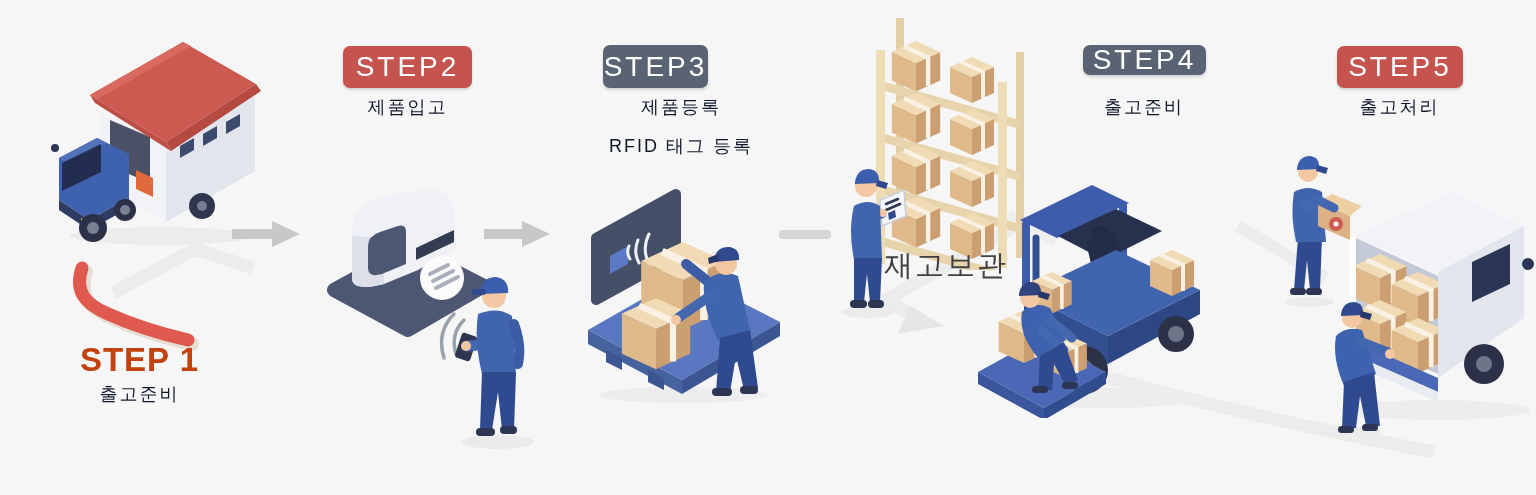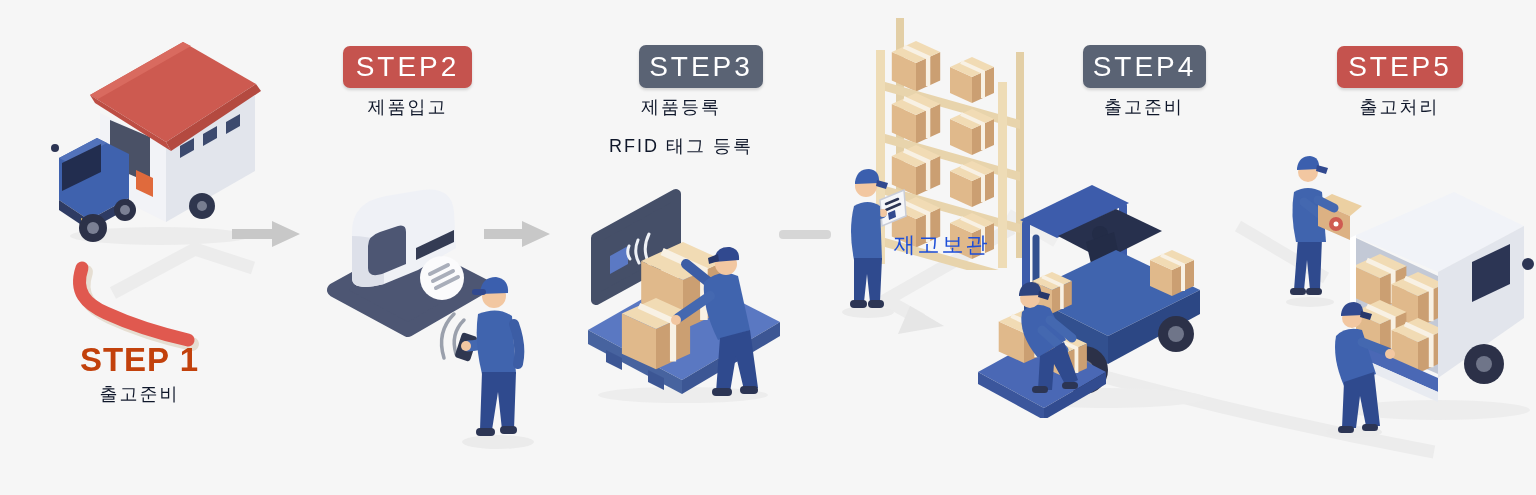--- a/index.html
+++ b/index.html
@@ -136,21 +136,21 @@
       <path d="M50,30 Q52,15 66,15 Q79,17 78,31 L50,32 Z" fill="#3b5fae"></path>
       <rect x="42" y="27" width="14" height="6" rx="3" fill="#31498f"></rect>
     </svg>
   </section>
 
   <svg class="abs" style="left:484px;top:221px" width="66" height="26">
     <polygon points="0,8 38,8 38,0 66,13 38,26 38,18 0,18" fill="#c8c8c8"></polygon>
   </svg>
 
   <section>
-    <div class="abs badge slate" style="left:639px;top:45px;width:124px;height:43px">STEP3</div>
+    <div class="abs badge slate" style="left:603px;top:45px;width:105px;height:43px">STEP3</div>
     <div class="abs lbl" style="left:611px;top:95px;width:140px">제품등록</div>
     <div class="abs lbl" style="left:586px;top:134px;width:190px">RFID 태그 등록</div>
 
     <svg class="abs" style="left:578px;top:180px" width="210" height="230">
       <ellipse cx="105" cy="215" rx="85" ry="8" fill="#ededed"></ellipse>
 
       <polygon points="18,120 18,58 98,14 98,76" fill="#454f68" stroke="#454f68" stroke-width="10" stroke-linejoin="round"></polygon>
       <polygon points="32,94 32,76 50,66 50,84" fill="#5b79c4"></polygon>
       <g stroke="#eef1f6" stroke-width="3" fill="none" stroke-linecap="round">
         <path d="M51,66 Q48,73 52,79"></path>
@@ -222,25 +222,25 @@
       <circle cx="55" cy="57" r="4" fill="#f2c7a1"></circle>
       <path d="M26,50 Q40,42 52,50 L54,104 L26,104 Q20,74 26,50 Z" fill="#4064ae"></path>
       <circle cx="38" cy="30" r="11" fill="#f2c7a1"></circle>
       <path d="M27,26 Q29,13 41,13 Q52,14 51,27 L27,28 Z" fill="#3b5fae"></path>
       <polygon points="49,24 60,27 58,33 48,30" fill="#31498f"></polygon>
       <path d="M26,102 L54,102 L52,146 L42,146 L39,118 L36,146 L26,146 Z" fill="#2f4a8e"></path>
       <rect x="22" y="144" width="17" height="8" rx="4" fill="#2c3554"></rect>
       <rect x="40" y="144" width="16" height="8" rx="4" fill="#2c3554"></rect>
     </svg>
 
-    <div class="abs lbl" style="left:884px;top:230px;width:115px;font-size:22px;color:#1d4ed8">재고보관</div>
-  </section>
-
-  <section>
-    <div class="abs badge slate" style="left:1083px;top:45px;width:123px;height:43px">STEP4</div>
+    <div class="abs lbl" style="left:884px;top:246px;width:115px;font-size:29px;color:#404040">재고보관</div>
+  </section>
+
+  <section>
+    <div class="abs badge slate" style="left:1083px;top:45px;width:123px;height:30px">STEP4</div>
     <div class="abs lbl" style="left:1074px;top:95px;width:140px">출고준비</div>
 
     <svg class="abs" style="left:966px;top:176px" width="252" height="242">
       <ellipse cx="140" cy="222" rx="100" ry="10" fill="#ededed"></ellipse>
 
       <polygon points="54,44 126,9 163,27 91,62" fill="#3d5cab"></polygon>
       <path d="M60,48 L60,112" stroke="#3d5cab" stroke-width="8" stroke-linecap="round"></path>
       <path d="M157,30 L157,86" stroke="#3d5cab" stroke-width="8" stroke-linecap="round"></path>
 
       <polygon points="92,60 150,33 196,55 138,84" fill="#27304d"></polygon>

